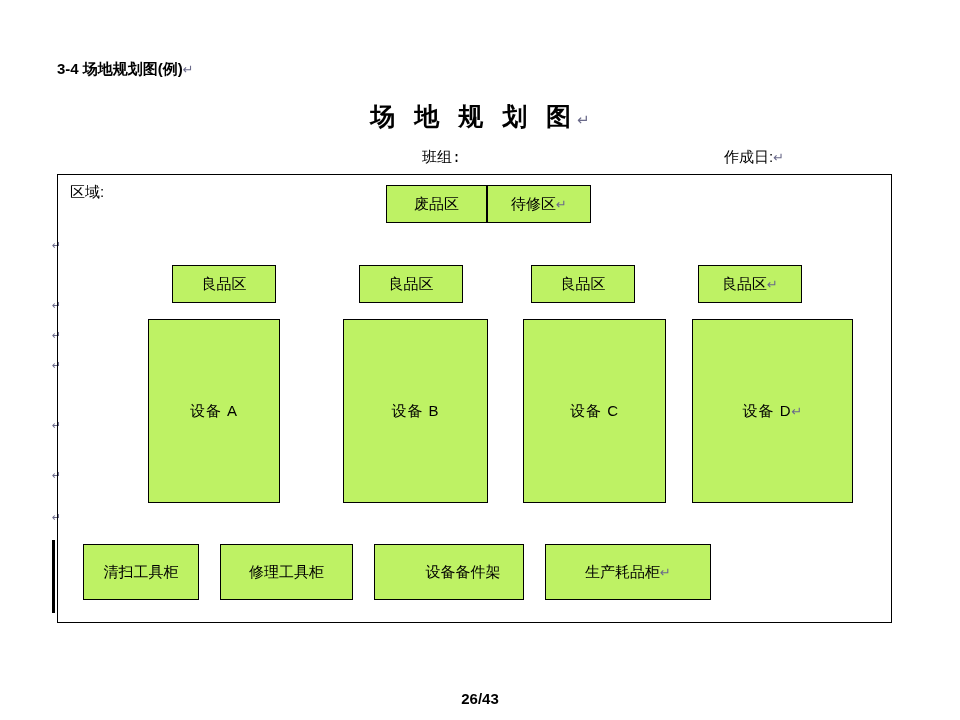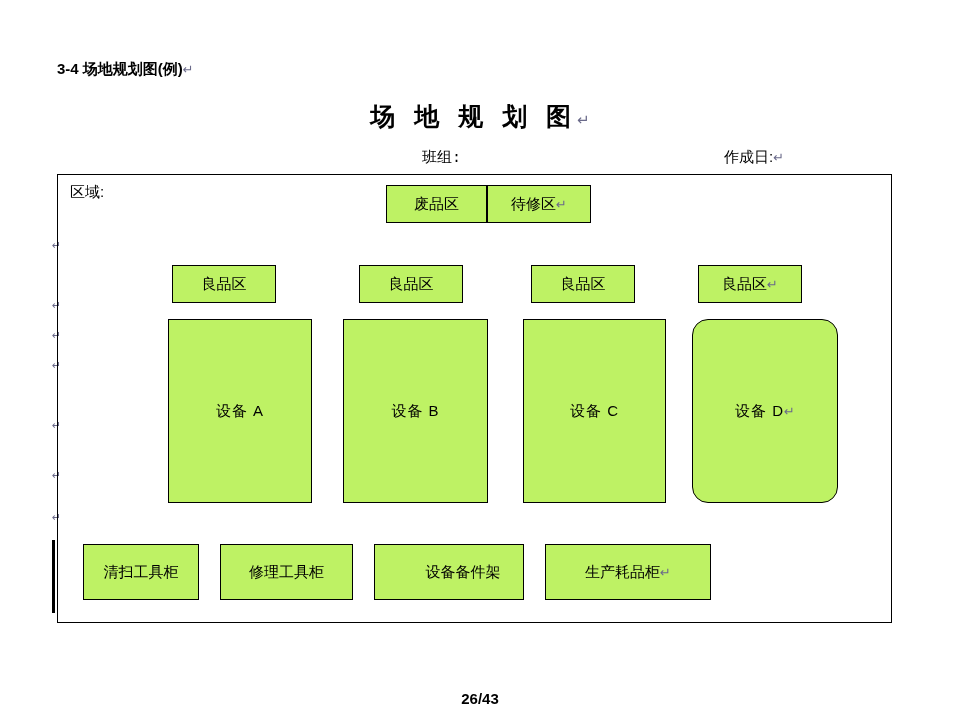--- a/index.html
+++ b/index.html
@@ -97,24 +97,24 @@
 
   
   .good { top: 90px; width: 104px; height: 38px; }
   .good-1 { left: 114px; }
   .good-2 { left: 301px; }
   .good-3 { left: 473px; }
   .good-4 { left: 640px; }
 
   
   .equip { top: 144px; height: 184px; }
-  .equip-a { left: 110px; width: 144px; }
+  .equip-a { left: 90px; width: 132px; }
   .equip-b { left: 285px; width: 145px; }
   .equip-c { left: 465px; width: 143px; }
-  .equip-d { left: 634px; width: 146px; border-radius: 16px; }
+  .equip-d { left: 634px; width: 161px; }
   .equip .label { letter-spacing: 1px; }
 
   
   .cab { top: 369px; height: 56px; }
   .cab-1 { left: 25px; width: 116px; }
   .cab-2 { left: 162px; width: 133px; }
   .cab-3 { left: 316px; width: 150px; padding-left: 28px; }
   .cab-4 { left: 487px; width: 166px; }
 
   

